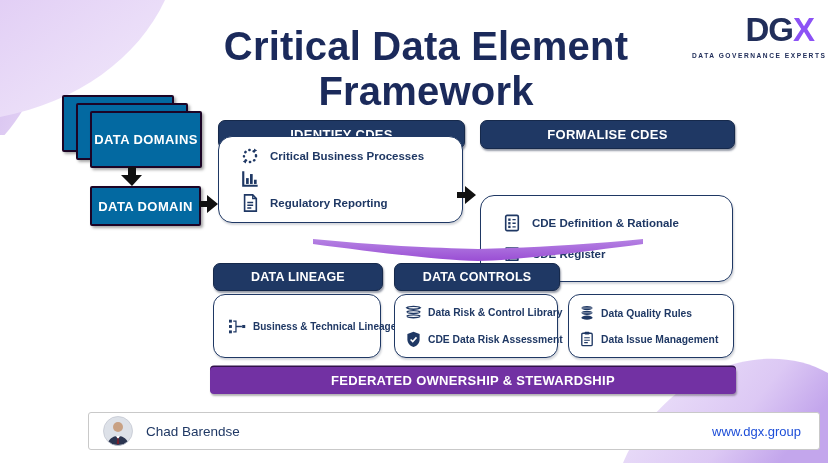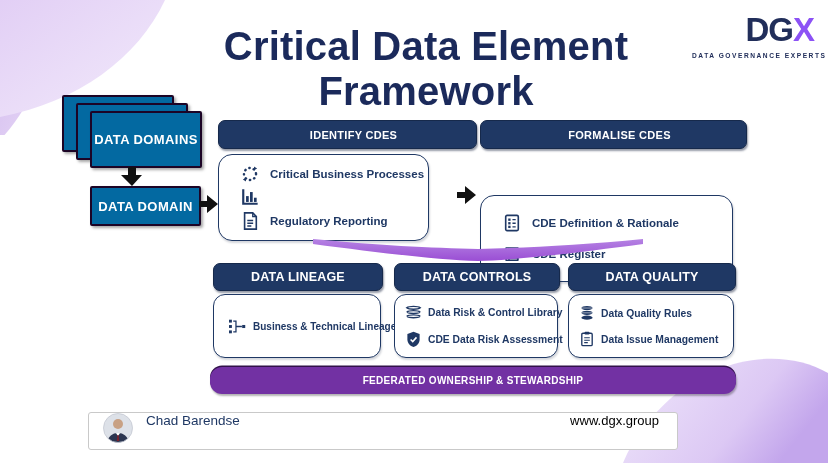--- a/index.html
+++ b/index.html
@@ -38,62 +38,62 @@
   .stack-front{left:90px;top:111px;}
   .domainbox{left:90px;top:186px;width:107px;height:36px;}
 
   
   .nav-header{
     background:#1F3864;border:1px solid #16294B;border-radius:7px;
     color:#fff;font-weight:bold;
     display:flex;align-items:center;justify-content:center;
     box-shadow:1px 2px 2px rgba(20,32,60,0.45);
   }
-  .hdr-top{font-size:11px;letter-spacing:0.3px;padding-left:12px;}
+  .hdr-top{font-size:13px;letter-spacing:0.3px;}
   .hdr-bottom{font-size:12.5px;letter-spacing:0.2px;}
 
   
   .content-box{
     background:#fff;border:1.6px solid #1F3864;border-radius:14px;
     display:flex;flex-direction:column;justify-content:space-evenly;
     box-shadow:1px 2px 2px rgba(20,32,60,0.18);
   }
   .item{display:flex;align-items:center;color:#1F3864;font-weight:bold;}
   .item .ic{flex:0 0 auto;display:flex;align-items:center;justify-content:center;}
   .item span{white-space:nowrap;}
 
-  .box-identify{left:218px;top:154px;width:211px;height:87px;padding:4px 0 5px 22px;box-sizing:border-box;}
+  .box-identify{left:218px;top:136px;width:245px;height:87px;padding:4px 0 5px 22px;box-sizing:border-box;}
   .box-identify .item{font-size:11.5px;gap:11px;}
   .box-formalise{left:480px;top:151px;width:253px;height:87px;padding:4px 0 4px 22px;box-sizing:border-box;margin-top:44px;}
   .box-formalise .item{font-size:11.5px;gap:11px;}
 
   .box-lineage{left:213px;top:294px;width:168px;height:64px;padding:0 0 0 14px;box-sizing:border-box;border-radius:12px;}
   .box-lineage .item{font-size:10px;gap:6px;}
   .box-controls{left:394px;top:294px;width:164px;height:64px;padding:0 0 0 10px;box-sizing:border-box;border-radius:12px;}
   .box-controls .item{font-size:10.3px;gap:6px;}
   .box-quality{left:568px;top:294px;width:166px;height:64px;padding:0 0 0 10px;box-sizing:border-box;border-radius:12px;}
   .box-quality .item{font-size:10.3px;gap:6px;}
 
   
   .fed-bar{
     left:210px;top:367px;width:526px;height:27px;
-    background:#7231A3;border-radius:12px;
-    color:#fff;font-weight:bold;font-size:10px;letter-spacing:0.3px;
+    background:#7231A3;border-radius:4px;
+    color:#fff;font-weight:bold;font-size:13px;letter-spacing:0.3px;
     display:flex;align-items:center;justify-content:center;
     box-shadow:0 -1.5px 0 #31124a, 1px 2px 2px rgba(0,0,0,0.3);
   }
 
   
   .footer{
-    left:88px;top:412px;width:590px;height:38px;background:#fff;
+    left:88px;top:412px;width:732px;height:38px;background:#fff;
     border:1px solid #C9C9C9;border-radius:3px;box-sizing:border-box;
-    display:flex;padding:0 18px 0 14px;
+    display:flex;align-items:center;padding:0 18px 0 14px;
   }
   .footer-name{color:#1F3864;font-size:13.5px;margin-left:13px;}
-  .footer-url{color:#000000;font-size:13px;margin-left:auto;}
+  .footer-url{color:#1d4ed8;font-size:13px;margin-left:auto;}
 </style>
 </head>
 <body>
 
 <div class="canvas">
 
   <svg class="abs deco" style="left:0;top:0;" width="190" height="135" viewBox="0 0 190 135">
     <defs>
       <linearGradient id="gtl1" x1="0" y1="0" x2="1" y2="1">
         <stop offset="0" stop-color="#E2CFF5"></stop>
@@ -224,23 +224,20 @@
       </linearGradient>
     </defs>
     <path d="M0 0 C60 6 120 9 165 10 C210 9 270 6 330 0 L330 5 C270 13 205 21 165 22 C125 21 60 13 0 5 Z" fill="url(#gch)"></path>
   </svg>
 
   <div class="abs nav-header hdr-bottom" style="left:213px;top:263px;width:168px;height:26px;">
     <span>DATA LINEAGE</span>
   </div>
   <div class="abs nav-header hdr-bottom" style="left:394px;top:263px;width:164px;height:26px;">
     <span>DATA CONTROLS</span>
-  </div>
-  <div class="abs nav-header hdr-bottom" style="left:568px;top:263px;width:166px;height:26px;">
-    <span>DATA QUALITY</span>
   </div>
 
   <div class="abs content-box box-lineage">
     <div class="item">
       <span class="ic">
         <svg width="19" height="17" viewBox="0 0 22 20">
           <rect x="1" y="2" width="3.4" height="3.4" fill="#1F3864"></rect>
           <rect x="1" y="8.3" width="3.4" height="3.4" fill="#1F3864"></rect>
           <rect x="1" y="14.6" width="3.4" height="3.4" fill="#1F3864"></rect>
           <rect x="16.5" y="8.2" width="3.6" height="3.6" fill="#1F3864"></rect>

